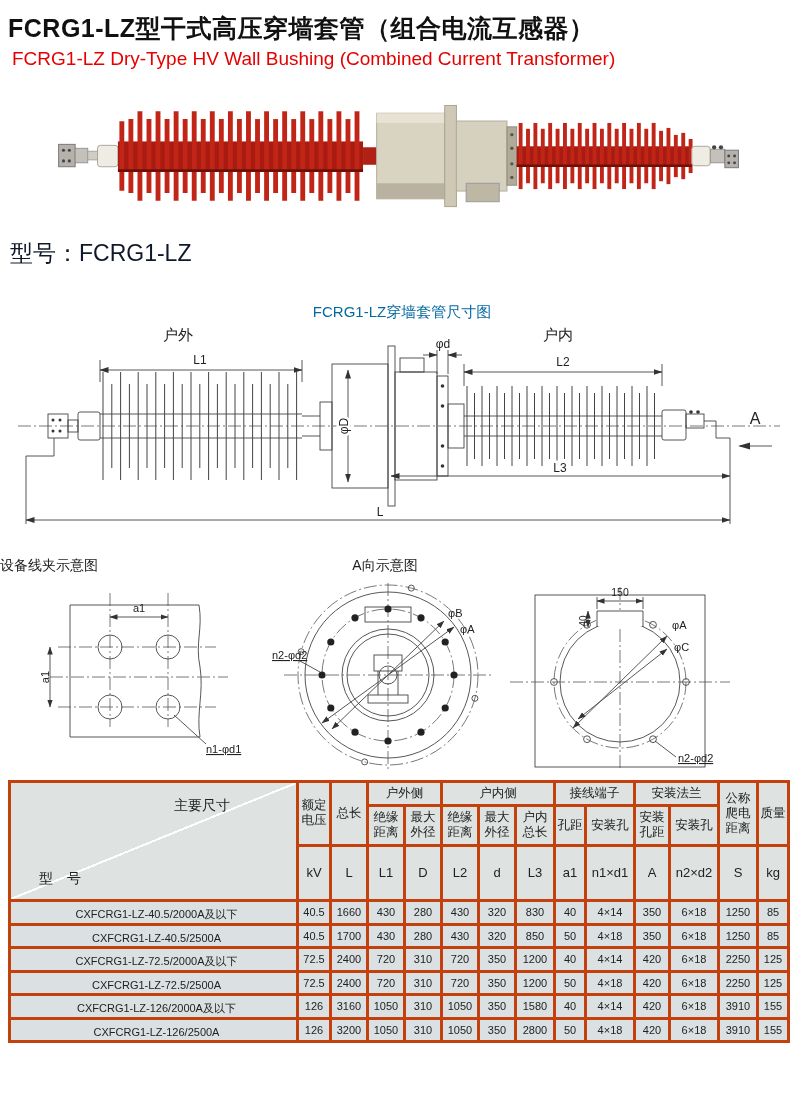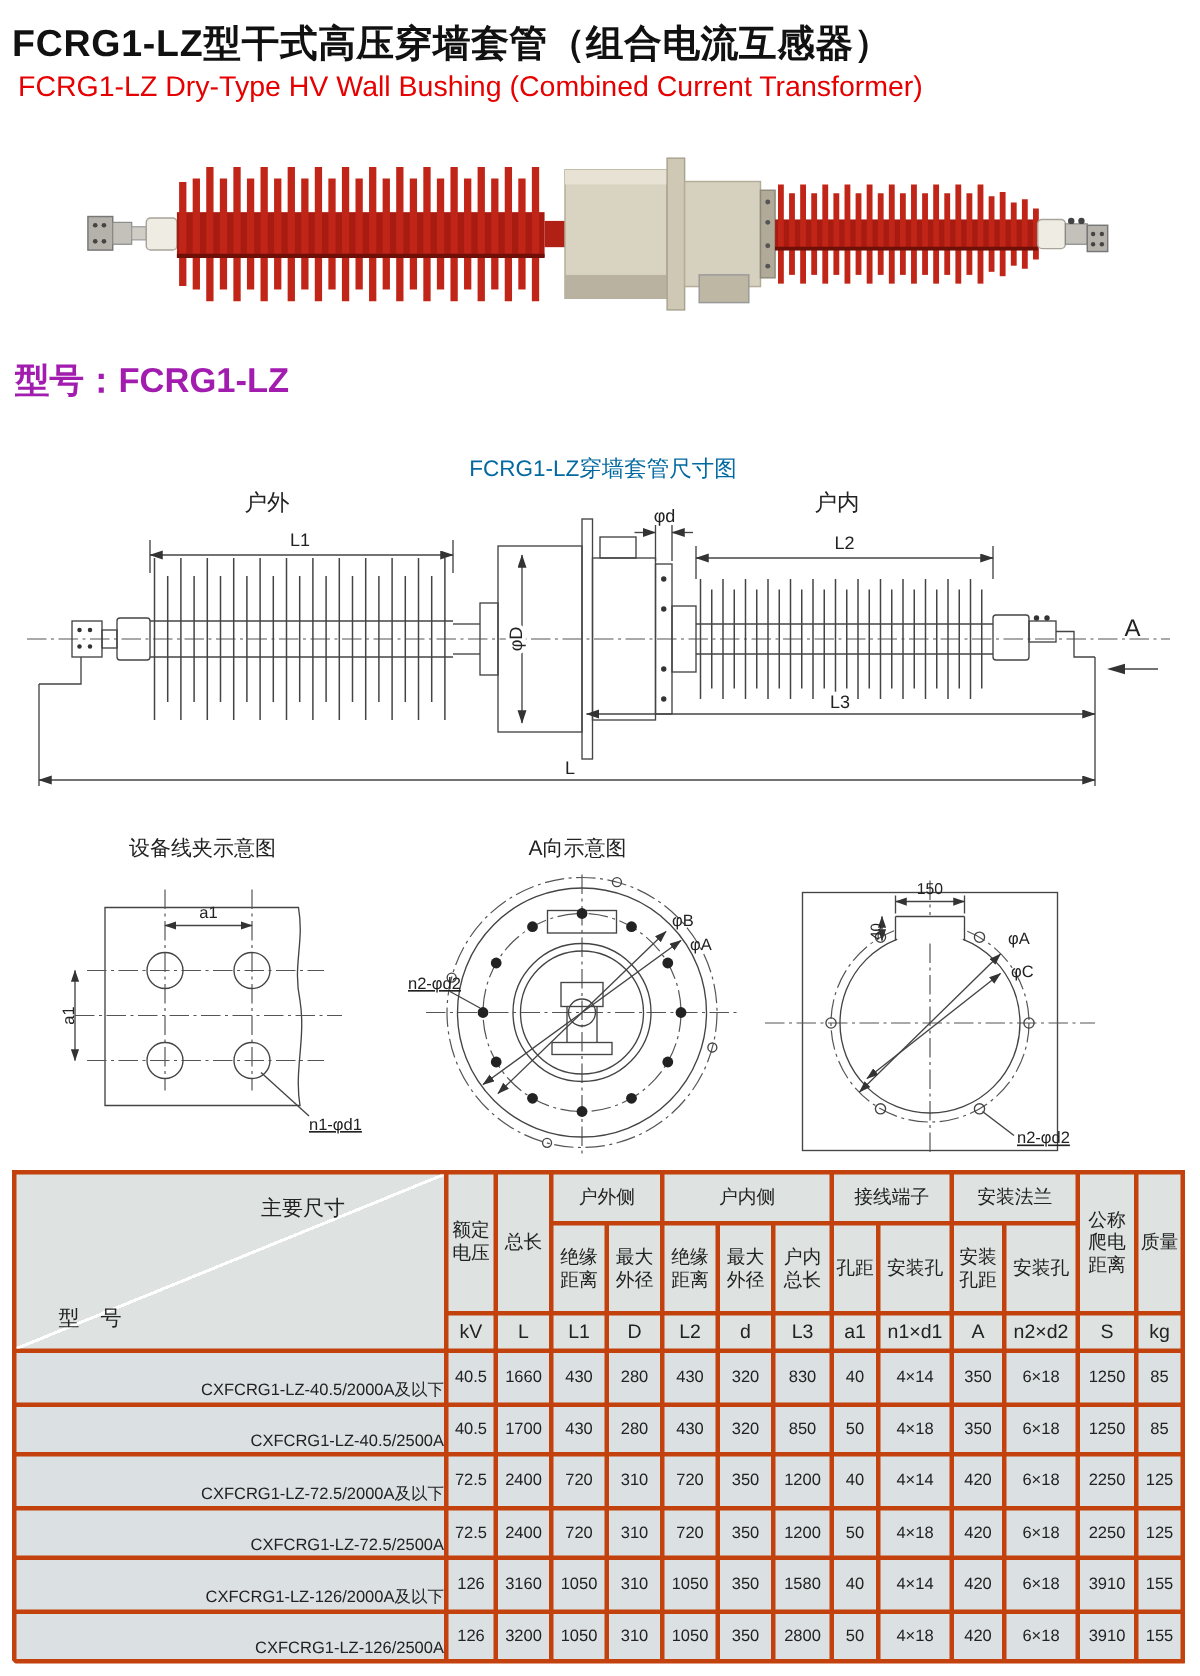--- a/index.html
+++ b/index.html
@@ -1,36 +1,36 @@
 <!DOCTYPE html>
 <html><head>
 <meta charset="utf-8">
 <style>
   html,body{margin:0;padding:0;background:#fff;}
   body{width:800px;font-family:"Liberation Sans","DejaVu Sans",sans-serif;color:#1a1a1a;}
   .page{position:relative;width:800px;height:1117px;overflow:hidden;background:#fff;border-radius:31px;}
   .title-cn{margin:12px 0 0 8px;font-size:25px;font-weight:700;letter-spacing:.5px;color:#111;}
   .title-en{margin:3px 0 0 12px;font-size:19px;font-weight:400;color:#e60000;}
   .photo-wrap{margin:16px 0 0 0;height:142px;display:flex;justify-content:center;align-items:center;}
-  .model-line{margin:10px 0 0 10px;font-size:23px;font-weight:700;color:#a21caf;}
+  .model-line{margin:10px 0 0 10px;font-size:23px;font-weight:400;color:#0f172a;}
   .drawing-title{margin:34px 0 0 4px;text-align:center;font-size:15px;color:#0369a1;}
   .main-drawing{display:block;margin:2px auto 0 auto;}
   .captions{display:flex;margin-top:12px;}
   .cap{font-size:14px;color:#222;line-height:1.35;}
-  .cap1{width:270px;text-align:center;}
+  .cap1{width:270px;}
   .cap2{width:230px;text-align:center;}
   .cap3{width:280px;padding-left:12px;box-sizing:border-box;text-align:left;}
   .diagrams{display:flex;margin-top:2px;}
   .table-heading{margin:20px 0 0 10px;font-size:20px;font-weight:700;color:#e60000;}
   table{margin:8px 0 0 8px;border-collapse:separate;border-spacing:3px;background:#c2410c;table-layout:fixed;}
   th,td{background:#dbe0e3;font-weight:400;color:#222;}
   thead th{background:#dee3e1;font-size:12.5px;line-height:1.2;padding:2px 1px;vertical-align:middle;text-align:center;}
-  tr.units th{height:20px;font-size:13px;padding:1px 0;}
+  tr.units th{height:20px;font-size:13px;padding:16px 0;}
   td.num{font-size:11px;text-align:center;height:18px;padding:1px 0;}
-  td.model{font-size:11px;text-align:right;padding:17px 0 1px 6px;white-space:nowrap;overflow:hidden;}
+  td.model{font-size:11px;text-align:center;padding:5px 0 1px 6px;white-space:nowrap;overflow:hidden;}
   th.corner{position:relative;height:112px;background-color:#dee3e1;
     background-image:linear-gradient(to bottom right,rgba(0,0,0,0) calc(50% - 1px),#fff calc(50% - 1px),#fff calc(50% + 1px),rgba(0,0,0,0) calc(50% + 1px));}
   .c-top{position:absolute;top:14px;right:66px;font-size:14px;}
   .c-bot{position:absolute;bottom:12px;left:28px;font-size:14px;}
   svg text{fill:#222;}
   .dim{stroke:#444;stroke-width:.9;fill:none;}
   .thin{stroke:#444;stroke-width:.9;fill:none;}
   .cl{stroke:#555;stroke-width:.8;fill:none;stroke-dasharray:13 3 2 3;}
   .halo{paint-order:stroke;stroke:#fff;stroke-width:5px;}
 </style>

